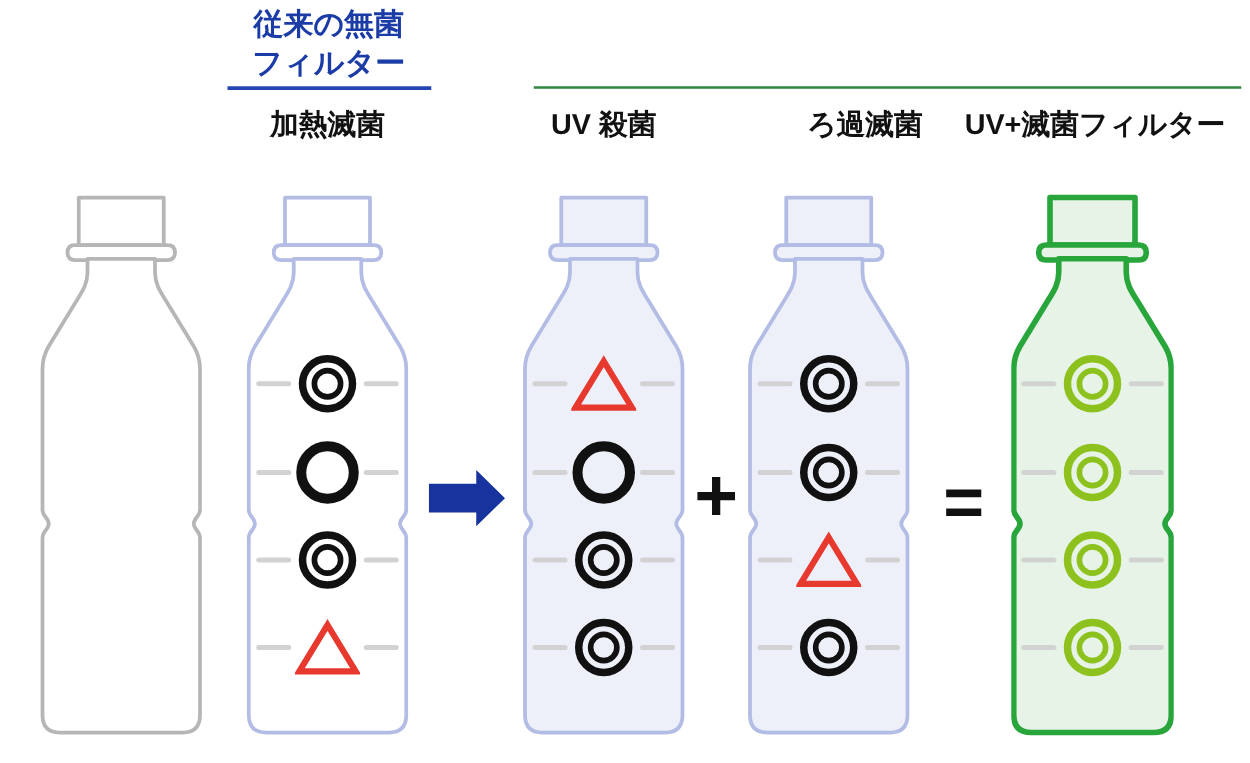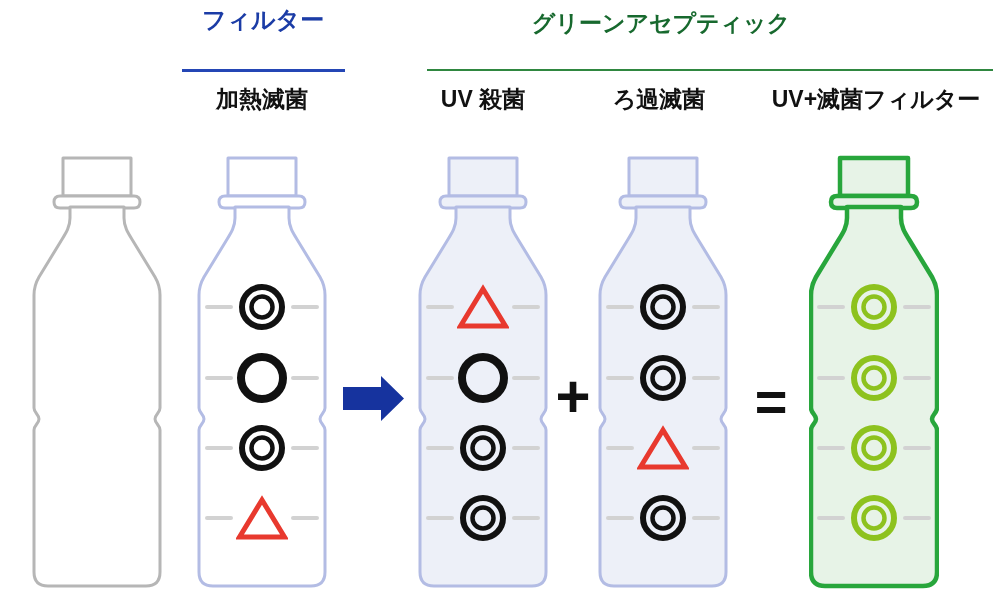--- a/index.html
+++ b/index.html
@@ -25,21 +25,21 @@
     position:absolute;left:427px;top:69px;width:566px;height:2px;
     background:var(--green-line);
   }
   .col-header{
     position:absolute;top:86px;transform:translateX(-50%);
     font-size:23px;font-weight:bold;color:var(--ink);text-align:center;
     line-height:26px;white-space:nowrap;
   }
   .col-header.c1{left:262px;}
   .col-header.c2{left:483px;}
-  .col-header.c3{left:659px;}
+  .col-header.c3{left:692px;}
   .col-header.c4{left:876px;}
   
   .row-label{
     position:absolute;left:97px;transform:translate(-50%,-50%);
     font-size:20px;font-weight:bold;color:var(--ink);text-align:center;
     white-space:nowrap;line-height:21px;
   }
   .row-label .sub{font-size:13px;font-weight:normal;letter-spacing:0;margin-top:2px;}
   .rl1{top:307px;}
   .rl2{top:377px;}
@@ -58,25 +58,25 @@
   }
   .op.plus{left:573px;top:397px;font-size:60px;}
   .op.equals{left:771px;top:402px;font-size:56px;}
 </style>
 </head>
 <body>
 
 <div class="canvas" style="--blue: #1b3ca6; --blue-line: #2446b5; --green-dark: #17692e; --green-line: #2f8740; --ink: #111111; --dash: #d2d2d2;">
 
   <div class="conv-title">
+    <div>従来の無菌</div>
     <div>フィルター</div>
   </div>
   <div class="conv-underline"></div>
 
-  <div class="green-title">グリーンアセプティック</div>
   <div class="green-line"></div>
 
   <div class="col-header c1">
     <div>加熱滅菌</div>
   </div>
   <div class="col-header c2">
     <div>UV 殺菌</div>
   </div>
   <div class="col-header c3">
     <div>ろ過滅菌</div>

